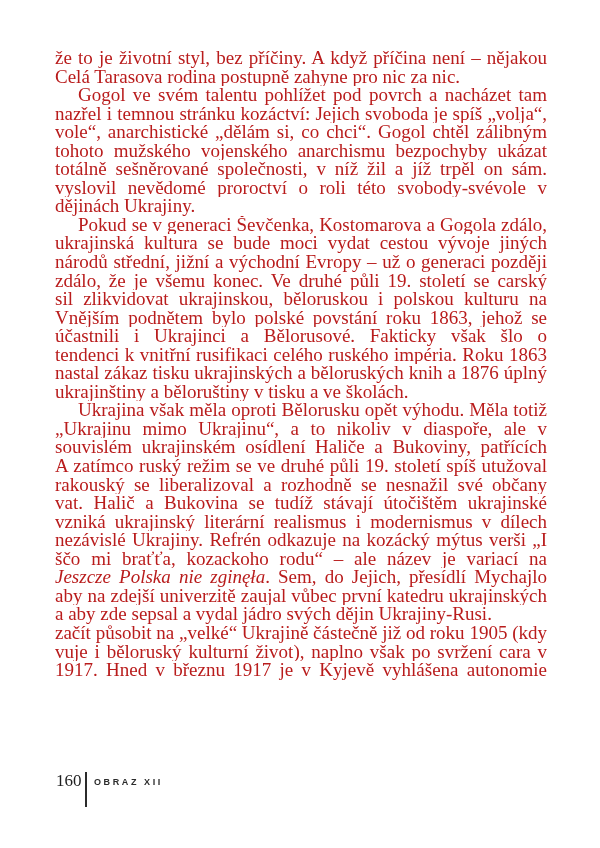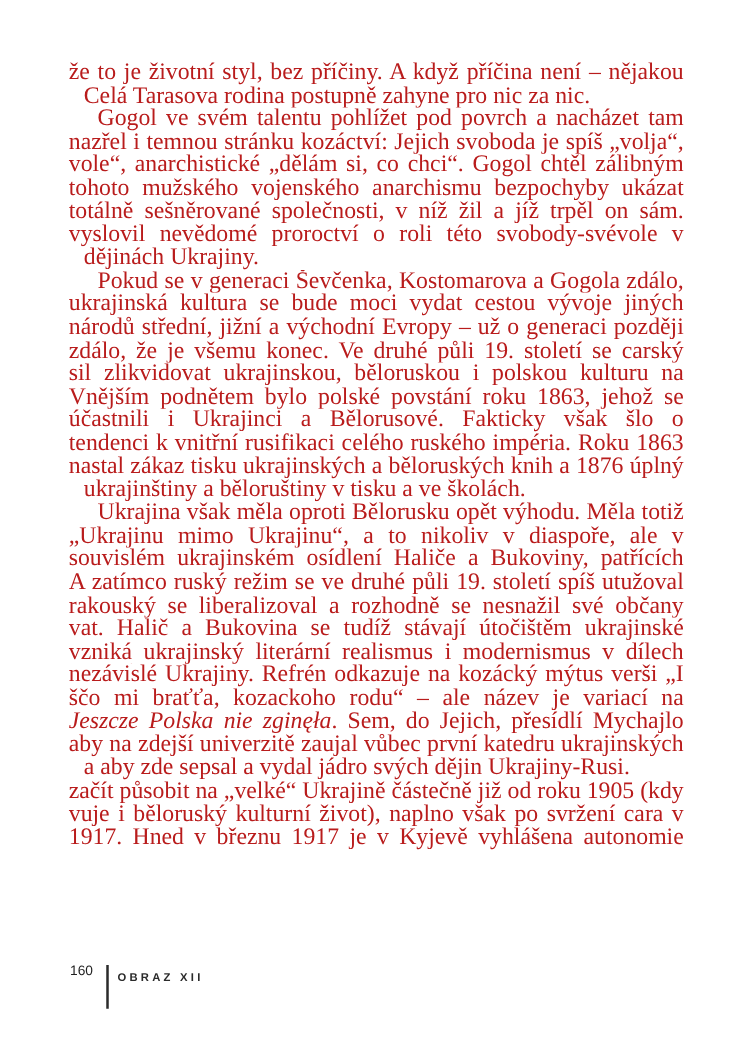--- a/index.html
+++ b/index.html
@@ -26,42 +26,41 @@
     color: #b91c1c;
   }
   .line {
     text-align: justify;
     text-align-last: justify;
     height: 18.55px;
     overflow: hidden;
   }
   .line.end {
     text-align-last: left;
-    margin-left: 12px;
   }
   .line.indent {
     text-indent: 23px;
   }
   .it {
     font-style: italic;
   }
   .footer {
     position: absolute;
     left: 0;
     top: 0;
     width: 600px;
     height: 848px;
     pointer-events: none;
   }
   .pagenum {
     position: absolute;
     left: 56px;
     top: 771px;
-    font-family: Liberation Sans, sans-serif;
-    font-size: 11px;
+    font-family: Liberation Serif, serif;
+    font-size: 17px;
     font-weight: 400;
     color: #1f1f1f;
   }
   .footer-rule {
     position: absolute;
     left: 85px;
     top: 772px;
     width: 2px;
     height: 35px;
     background: #2b2b2b;

